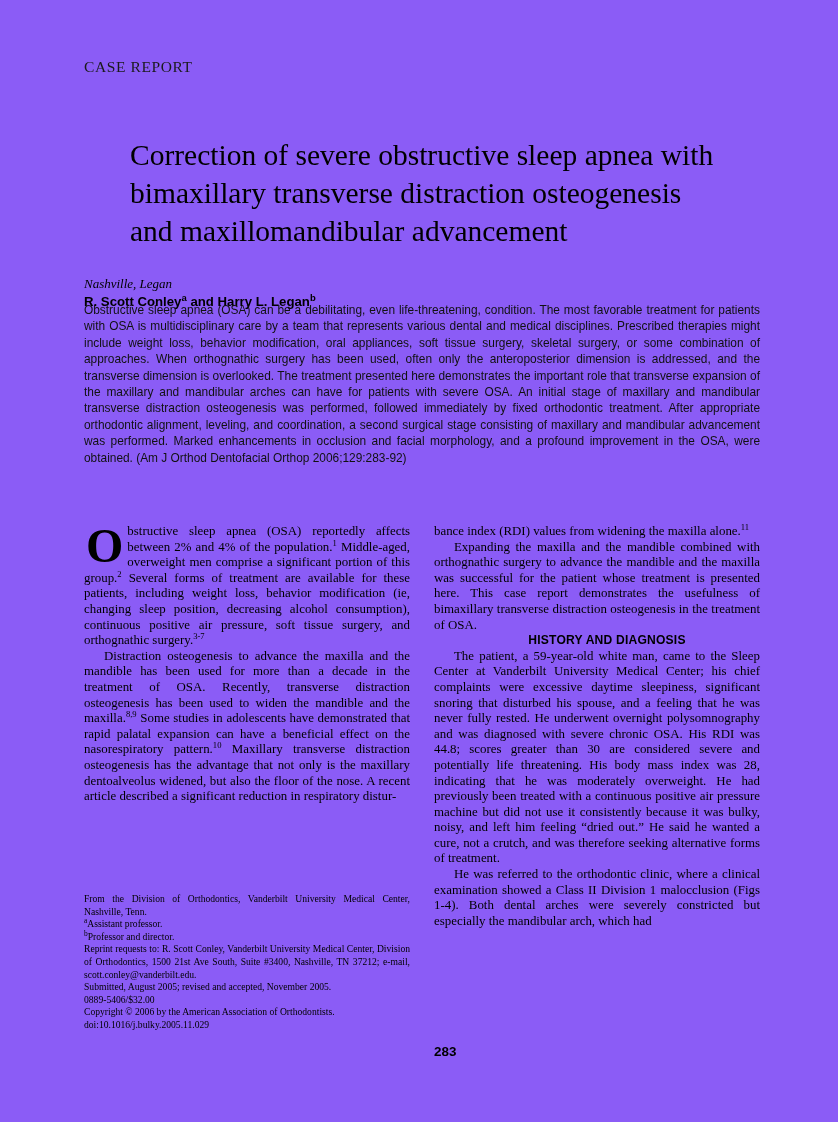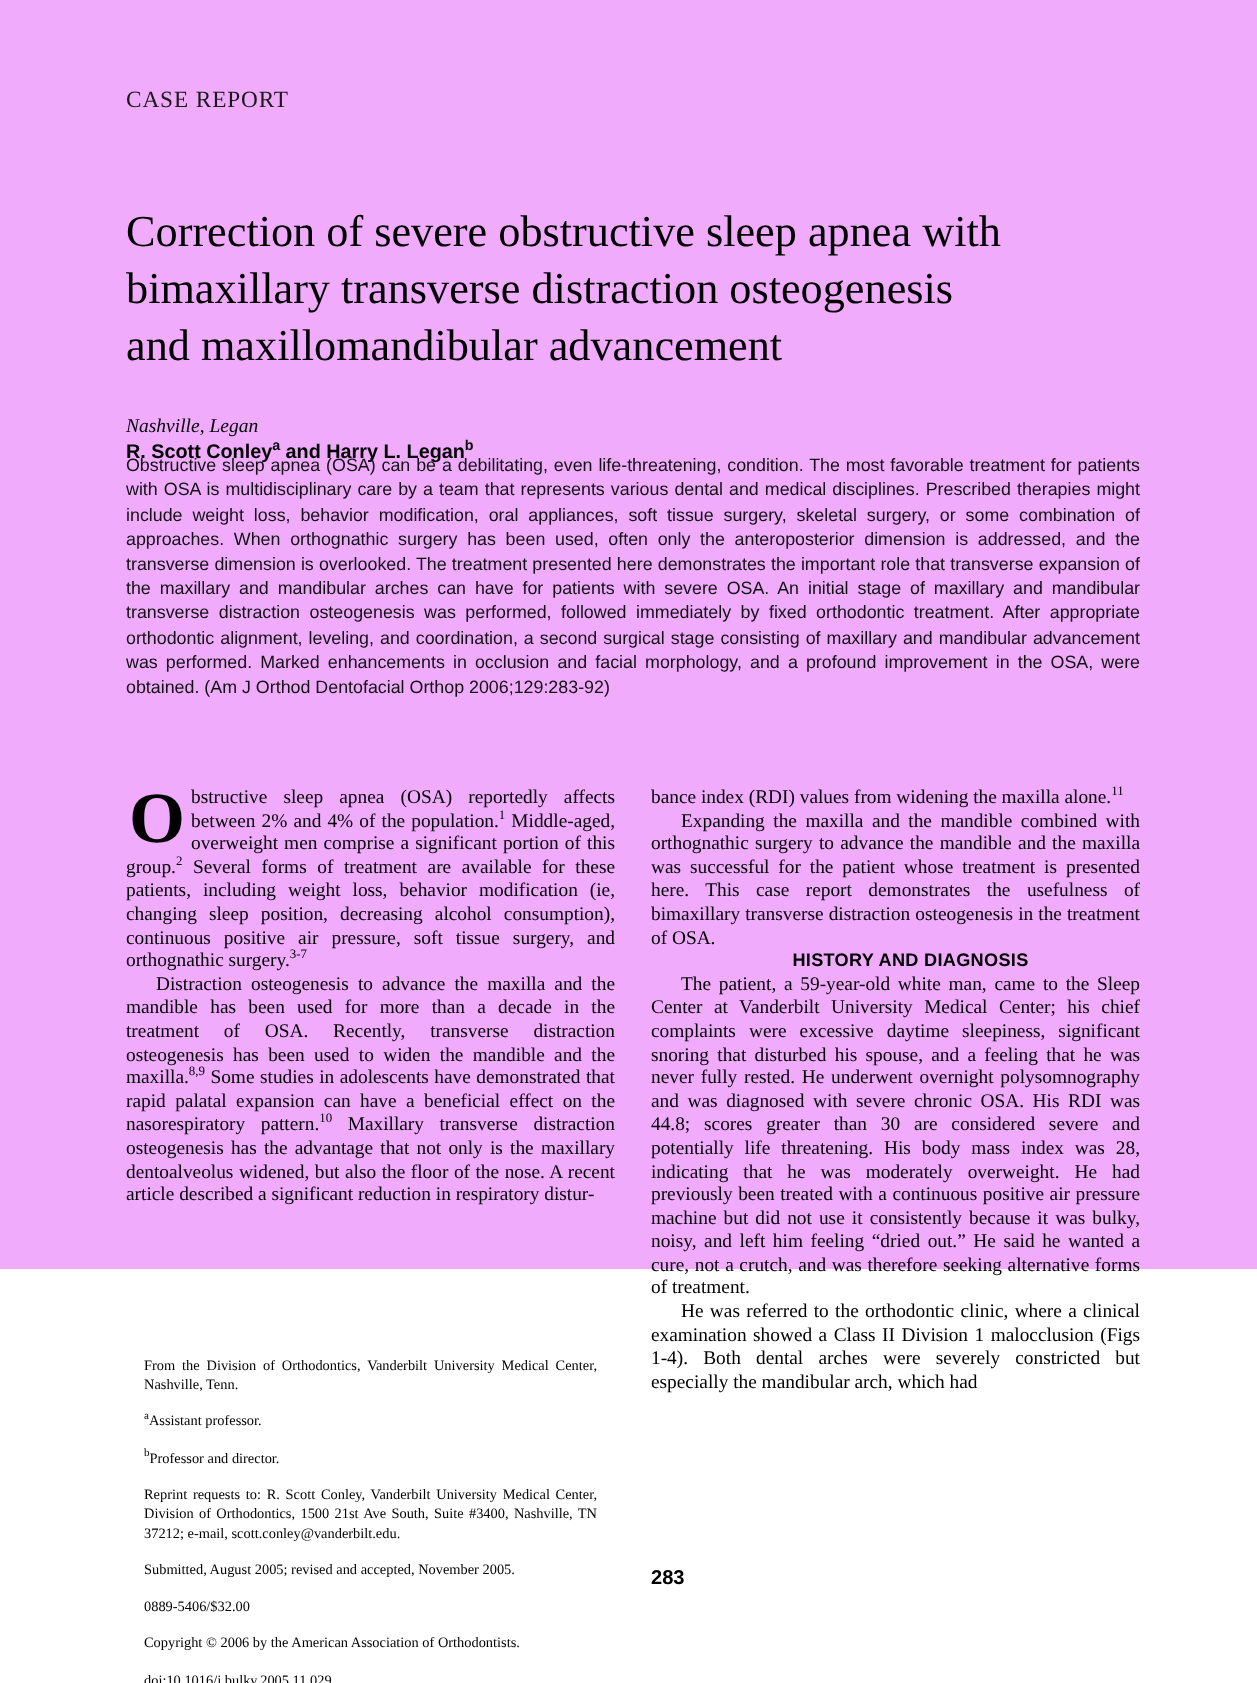--- a/index.html
+++ b/index.html
@@ -13,22 +13,22 @@
     position: relative;
     font-family: "Liberation Serif", serif;
     color: #000000;
     overflow: hidden;
   }
 
   .page {
     position: absolute;
     left: 0; top: 0;
     width: 838px;
-    height: 846px;
-    background: #f0abfc;
+    height: 1122px;
+    background: #8b5cf6;
   }
 
   
   .case-report-label {
     position: absolute;
     left: 84px;
     top: 58px;
     font-family: "Liberation Serif", serif;
     font-size: 15.5px;
     letter-spacing: 0.6px;
@@ -40,21 +40,21 @@
     position: absolute;
     left: 84px;
     top: 116px;
     width: 676px;
     font-family: "Liberation Serif", serif;
     font-size: 29.5px;
     line-height: 38px;
     font-weight: normal;
     color: #000;
   }
-  .title-line { display: block; white-space: nowrap; }
+  .title-line { display: block; white-space: nowrap; margin-left: 46px; }
 
   
   .authors {
     position: absolute;
     left: 84px;
     top: 256px;
     font-family: "Liberation Sans", sans-serif;
     font-size: 13.2px;
     font-weight: bold;
     color: #000;
@@ -131,21 +131,21 @@
     position: absolute;
     left: 84px;
     top: 893px;
     width: 326px;
     font-family: "Liberation Serif", serif;
     font-size: 9.6px;
     line-height: 12.6px;
     text-align: justify;
     color: #000;
   }
-  .footnotes p { margin: 12px; }
+  .footnotes p { margin: 0; }
   .footnotes sup { font-size: 7.4px; vertical-align: super; line-height: 0; }
 
   
   .folio {
     position: absolute;
     left: 434px;
     top: 1044px;
     width: 326px;
     font-family: "Liberation Sans", sans-serif;
     font-size: 13.4px;

